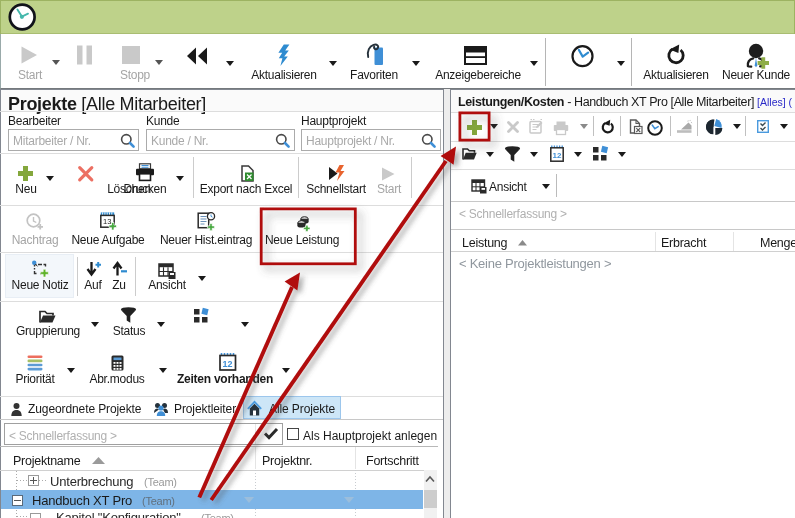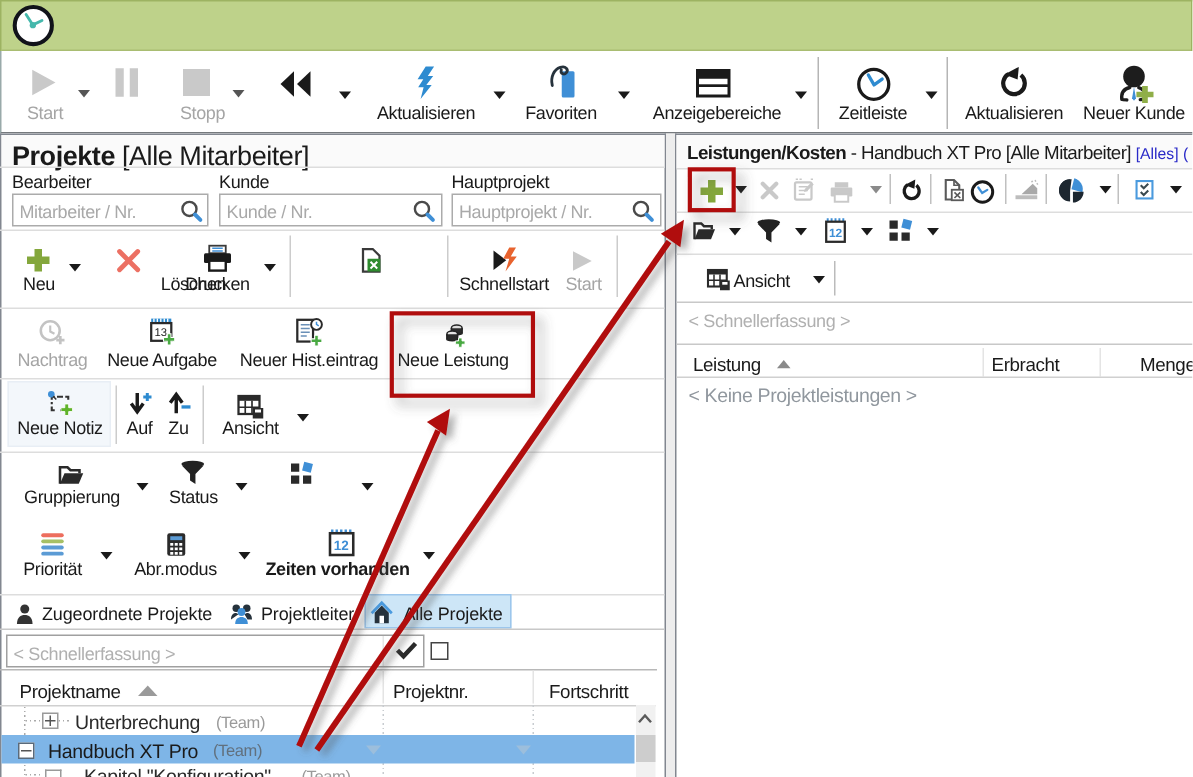--- a/index.html
+++ b/index.html
@@ -72,21 +72,20 @@
  <rect x="1" y="10.2" width="21" height="1.8" fill="#1a1a1a"></rect>
 </svg>
 <div class="lbl c" style="left:418px;top:68px;width:120px;">Anzeigebereiche</div>
 <div class="caret" style="left:530px;top:61px;"></div>
 <div class="vsep" style="left:545px;top:38px;height:48px;background:#b5b5b5;"></div>
 
 <svg width="23" height="23" viewBox="0 0 23 23" style="left:571px;top:45px;">
  <circle cx="11.5" cy="11.2" r="10" fill="#fff" stroke="#1a1a1a" stroke-width="2.2"></circle>
  <path d="M7.9 5.0 L11.7 11.6 L17.1 7.7" fill="none" stroke="#2e8bd0" stroke-width="2.2" stroke-linecap="round" stroke-linejoin="round"></path>
 </svg>
-<div class="lbl c" style="left:522px;top:68px;width:120px;">Zeitleiste</div>
 <div class="caret" style="left:617px;top:61px;"></div>
 <div class="vsep" style="left:631px;top:38px;height:48px;background:#b5b5b5;"></div>
 
 <svg width="20" height="20" viewBox="0 0 20 20" style="left:666px;top:44px;">
  <path d="M6.4 5.3 A 7.2 7.2 0 1 0 14.6 6.0" fill="none" stroke="#1a1a1a" stroke-width="2.8"></path>
  <path d="M3.6 5.6 L13.2 0.6 L12.4 9.0 Z" fill="#1a1a1a"></path>
 </svg>
 <div class="lbl c" style="left:616px;top:68px;width:120px;">Aktualisieren</div>
 
 <svg width="25" height="26" viewBox="0 0 25 26" style="left:744px;top:43px;">
@@ -143,20 +142,21 @@
  <rect x="4.5" y="10.8" width="11" height="6.6" fill="#fff" stroke="#1a1a1a" stroke-width="1.6"></rect>
 </svg>
 <div class="lbl c" style="left:85px;top:182px;width:120px;">Drucken</div>
 <div class="caret" style="left:176px;top:176px;"></div>
 <div class="vsep" style="left:193px;top:157px;height:41px;"></div>
 <svg width="18" height="17" viewBox="0 0 18 17" style="left:238px;top:165px;">
  <path d="M4 1 H10.5 L15 5.5 V16 H4 Z" fill="none" stroke="#3a3a3a" stroke-width="1.5"></path>
  <rect x="7" y="7.5" width="8.5" height="8.5" fill="#2e8b2e"></rect>
  <path d="M9 9.5 L13.5 14 M13.5 9.5 L9 14" stroke="#fff" stroke-width="1.3"></path>
 </svg>
+<div class="lbl c" style="left:186px;top:182px;width:120px;">Export nach Excel</div>
 <div class="vsep" style="left:298px;top:157px;height:41px;"></div>
 <svg width="19" height="17" viewBox="0 0 19 17" style="left:328px;top:165px;">
  <path d="M1 2 L9.5 8.5 L1 15 Z" fill="#1a1a1a"></path>
  <path d="M11.5 0 L7.5 7.5 L11.5 7.5 L9 16 L16.5 6 L12.5 6 L16 0 Z" fill="#e8632e"></path>
 </svg>
 <div class="lbl c" style="left:276px;top:182px;width:120px;">Schnellstart</div>
 <svg width="16" height="16" viewBox="0 0 16 16" style="left:380px;top:166px;">
  <path d="M2 1.5 L14.5 8 L2 14.5 Z" fill="#c9c9c9"></path>
 </svg>
 <div class="lbl dis c" style="left:329px;top:182px;width:120px;">Start</div>
@@ -305,20 +305,21 @@
 <div class="lbl" style="left:269px;top:402px;letter-spacing:-0.1px;">Alle Projekte</div>
 <div class="hline" style="top:419px;width:443px;background:#c8c8c8;"></div>
 
 <div class="ab" style="left:4px;top:423px;width:279px;height:22px;border:1px solid #a0a0a0;box-sizing:border-box;background:#fff;"></div>
 <div class="vsep" style="left:255px;top:424px;height:20px;background:#e6e6e6;"></div>
 <div class="lbl" style="left:9px;top:429px;color:#b0b0b0;">&lt; Schnellerfassung &gt;</div>
 <svg width="14" height="11" viewBox="0 0 14 11" style="left:264px;top:428px;">
  <path d="M1 5.5 L5 9.5 L13 1" fill="none" stroke="#2a2a2a" stroke-width="3"></path>
 </svg>
 <div class="ab" style="left:287px;top:428px;width:12px;height:12px;border:1.4px solid #444;box-sizing:border-box;background:#fff;"></div>
+<div class="lbl" style="left:303px;top:429px;letter-spacing:0;">Als Hauptprojekt anlegen</div>
 
 <div class="hline" style="top:446px;width:438px;background:#b8b8b8;"></div>
 <div class="lbl" style="left:13px;top:454px;font-size:12.5px;">Projektname</div>
 <svg width="13" height="7" viewBox="0 0 13 7" style="left:92px;top:457px;">
  <path d="M6.5 0 L13 7 H0 Z" fill="#9a9a9a"></path>
 </svg>
 <div class="lbl" style="left:262px;top:454px;font-size:12.5px;">Projektnr.</div>
 <div class="lbl" style="left:366px;top:454px;font-size:12.5px;">Fortschritt</div>
 <div class="vsep" style="left:255px;top:447px;height:22px;background:#e4e4e4;"></div>
 <div class="vsep" style="left:355px;top:447px;height:22px;background:#e4e4e4;"></div>

